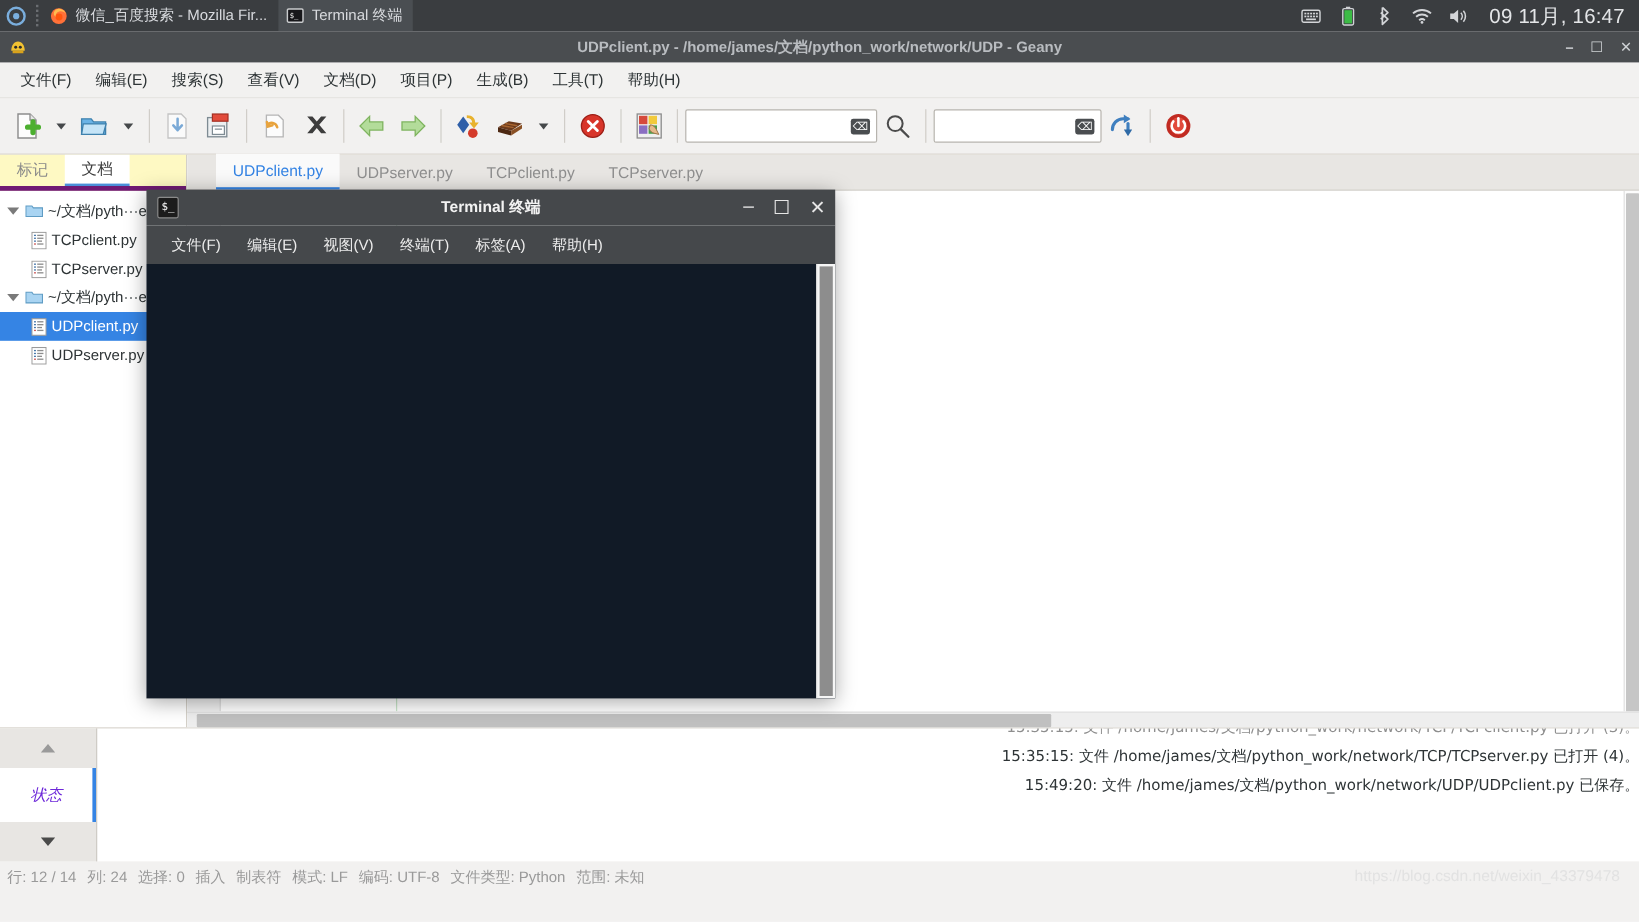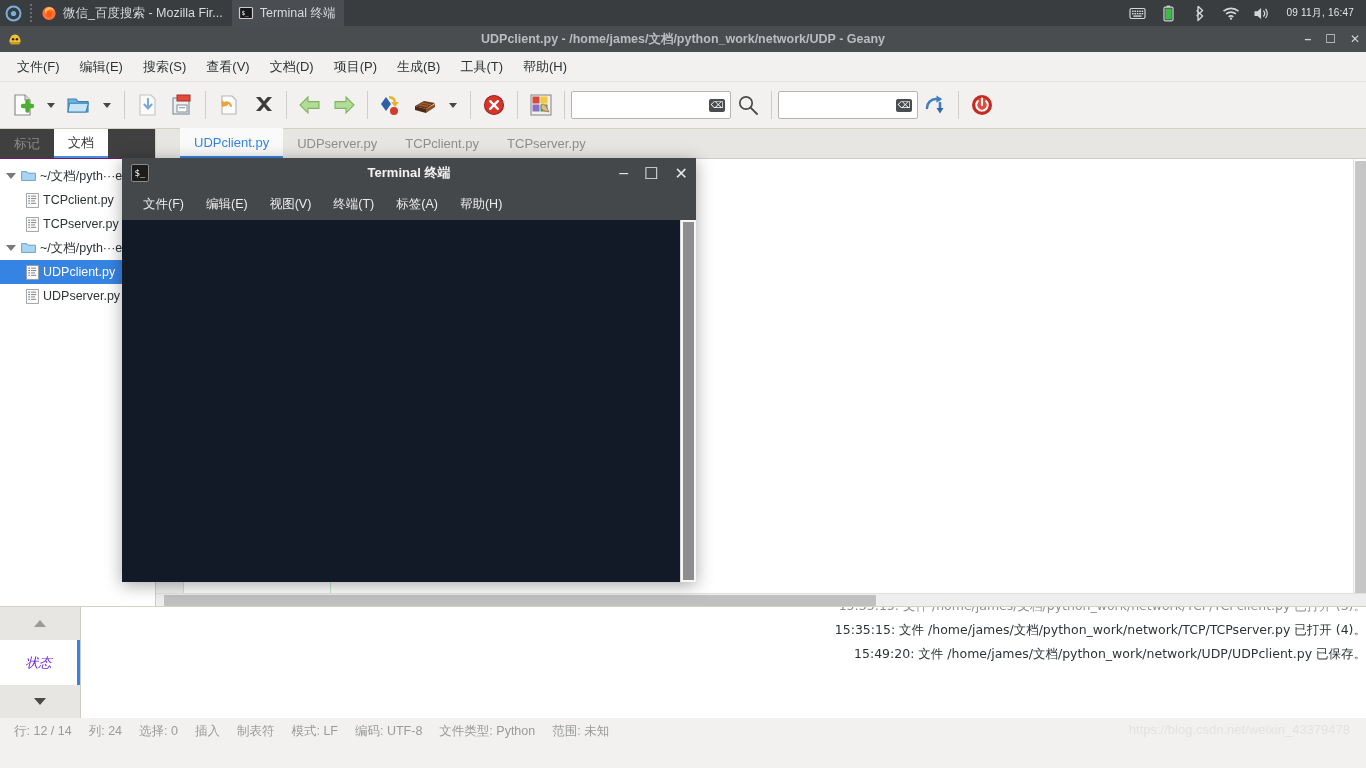--- a/index.html
+++ b/index.html
@@ -25,21 +25,21 @@
   .tb-task {
     display: flex; align-items: center; gap: 6px;
     height: 26px; padding: 0 9px 0 6px;
     max-width: 210px; overflow: hidden; white-space: nowrap;
   }
   .tb-task.active { background: #4a4e52; }
   .tb-task .tlabel { overflow:hidden; text-overflow: ellipsis; white-space:nowrap; font-size:12.5px; }
   .ficon { width:16px; height:16px; flex: 0 0 16px; position: relative; }
   .tray { margin-left: auto; display: flex; align-items: center; gap: 13px; padding-right: 12px; }
   .tray .ticon { width: 18px; height: 18px; display:flex; align-items:center; justify-content:center; color:#d8dade; }
-  .clock { font-size: 10px; color: #e4e6e8; padding-left: 3px; letter-spacing: .2px;}
+  .clock { font-size: 17px; color: #e4e6e8; padding-left: 3px; letter-spacing: .2px;}
 
   
   .geany { position:absolute; left:0; top:26px; width:1366px; height:742px; background:#f2f1f0; }
   .g-title {
     height: 26px; background:#4a4d50; color:#b9bcc0;
     display:flex; align-items:center; position: relative;
     font-size: 12.5px; font-weight: bold;
   }
   .g-title .gicon { position:absolute; left:6px; top:4px; width:18px; height:18px; }
   .g-title .ttxt { width: 100%; text-align: center; }
@@ -64,21 +64,21 @@
     width: 140px; height: 28px; background:#fff; border:1px solid #b7b4ae; border-radius:2px;
     display:flex; align-items:center; justify-content:flex-end; padding-right:5px;
   }
   .tb-entry.wide { width: 160px; }
   .clearbtn { width:16px;height:13px;background:#4a4d50;border-radius:2px;position:relative;
      display:flex;align-items:center;justify-content:center;color:#fff;font-size:9px; }
 
   
   .body-row { display:flex; height: 477px; }
   .sidebar { width: 156px; background:#fff; border-right:1px solid #d4d0c8; display:flex; flex-direction:column; }
-  .side-tabs { display:flex; height:30px; background:#404040; border-bottom:1px solid #701a75; }
+  .side-tabs { display:flex; height:30px; background:#fef9c3; border-bottom:4px solid #701a75; }
   .side-tabs .st { padding: 0 14px; display:flex;align-items:center; font-size:13px; color:#8a8a8a; }
   .side-tabs .st.active { background:#fff; color:#3b3b3b; border-bottom:2px solid #4a90d9;font-family:Liberation Serif, serif; }
   .tree { flex:1; padding-top:5px; font-size:12.5px; color:#2e3436; overflow:hidden;}
   .trow { height:24px; display:flex; align-items:center; gap:4px; padding-left:6px; white-space:nowrap; }
   .trow.sel { background:#3584e4; color:#fff; }
   .tri { width:0;height:0;border-left:5px solid transparent;border-right:5px solid transparent;border-top:6px solid #7a7a7a; margin-right:1px; }
   .tfolder { width:15px;height:12px;flex:0 0 15px; }
   .tfile { width:13px;height:15px;flex:0 0 13px; }
   .indent { padding-left: 26px; }
 
@@ -100,21 +100,21 @@
   .msgpanel { display:flex; height:112px; background:#fff; border-top:1px solid #d4d0c8; }
   .msg-tabs { width:81px; background:#e8e6e3; display:flex; flex-direction:column; border-right:1px solid #cfccc6;}
   .mt-arrow { height:33px; display:flex;align-items:center;justify-content:center; }
   .mt-lab { flex:1; background:#fff; display:flex;align-items:center;justify-content:center;
             font-size:13px; color:#6d28d9; border-right:3px solid #3584e4;font-style:italic; }
   .msglist { flex:1; position:relative; overflow:hidden; font-size:12.5px; color:#2e3436; padding-left:12px; }
   .msgrow { height:24px; line-height:24px; white-space:nowrap; font-family:"DejaVu Sans","Liberation Sans",sans-serif;text-align:right; }
   .msgrow.clip { color:#8e8e8e; }
 
   
-  .statusbar { height:26px; display:flex; align-items:center; gap:17px; padding-left:14px;
+  .statusbar { height:26px; display:flex; align-items:center; gap:9px; padding-left:6px;
                font-size:12.5px; color:#9a9a9a; background:#f2f1f0; position:relative; }
   .watermark { position:absolute; right:16px; top:4px; color:#e2e2e2; font-size:13px; }
 
   
   .terminal { position:absolute; left:122px; top:158px; width:574px; height:424px;
               box-shadow: 0 3px 16px rgba(0,0,0,.35); }
   .term-title { height:30px; background:#45484b; display:flex; align-items:center; position:relative; }
   .term-title .titxt { width:100%; text-align:center; color:#f2f2f2; font-size:13px; font-weight:bold; }
   .term-ico { position:absolute; left:9px; top:6px; width:18px; height:18px; background:#1c1c1c;
               border:1px solid #8a8a8a; border-radius:2px; color:#fff; font-size:9px;

